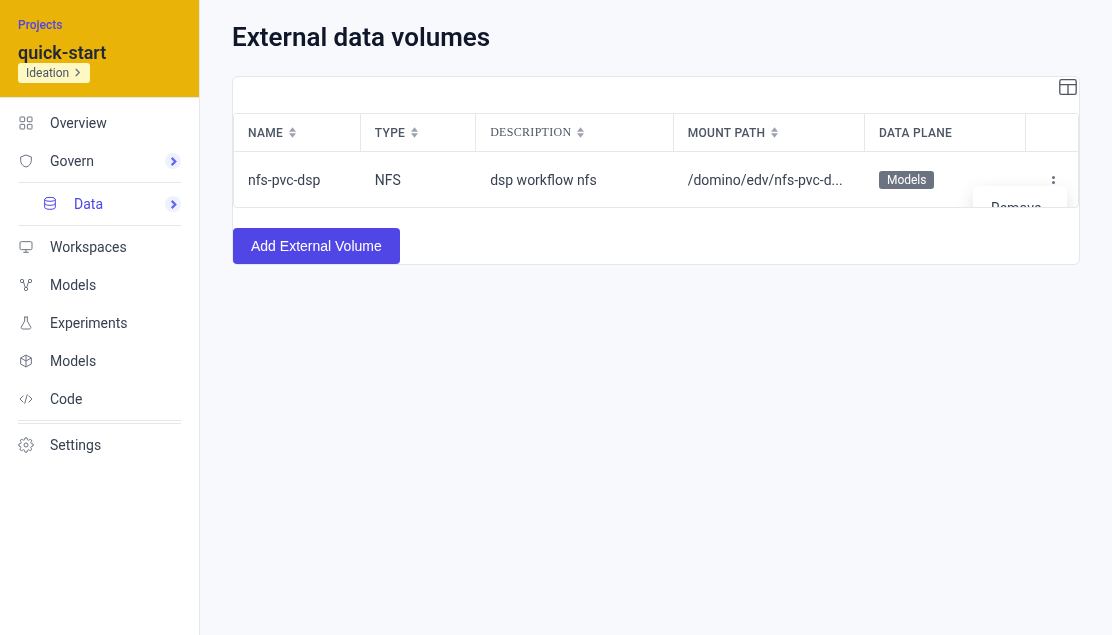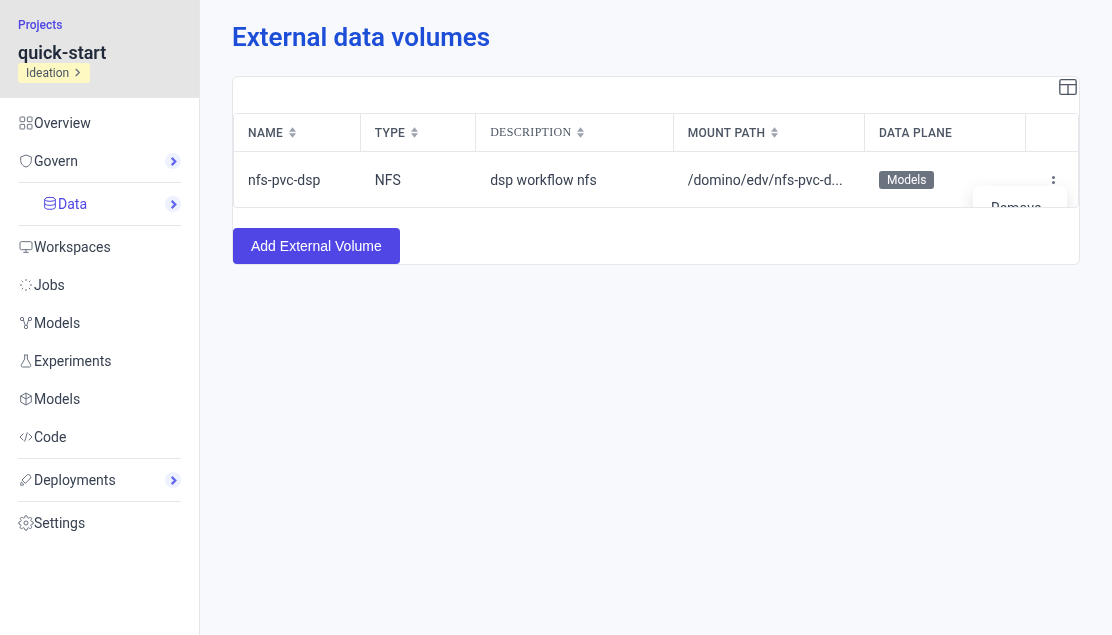--- a/index.html
+++ b/index.html
@@ -22,21 +22,21 @@
     .sidebar {
       width: 200px;
       background: #fff;
       border-right: 1px solid #e5e7eb;
       height: 100%;
       flex-shrink: 0;
       display: flex;
       flex-direction: column;
     }
     .sidebar-header {
-      background: #e5e5e5;
+      background: #eab308;
       padding: 18px 18px 14px 18px;
       border-bottom: 1px solid #e5e7eb;
     }
     .projects-link {
       color: #4f46e5;
       font-size: 12px;
       font-weight: 500;
       text-decoration: none;
       display: block;
       margin-bottom: 10px;
@@ -63,21 +63,21 @@
     }
 
     .nav {
       padding: 6px 0;
       overflow-y: auto;
     }
     .nav-item {
       display: flex;
       align-items: center;
       padding: 11px 18px;
-      gap: 0;
+      gap: 16px;
       color: #374151;
       cursor: pointer;
       position: relative;
     }
     .nav-item.active {
       color: #4f46e5;
       margin-left: 24px;
     }
     .nav-item .icon {
       width: 16px;
@@ -126,21 +126,21 @@
     
     .main {
       flex: 1;
       padding: 22px 32px;
       overflow: auto;
       position: relative;
     }
     .page-title {
       font-size: 26px;
       font-weight: 600;
-      color: #1d4ed8;
+      color: #0f172a;
       margin-bottom: 24px;
     }
 
     .card {
       background: #fff;
       border: 1px solid #e5e7eb;
       border-radius: 6px;
     }
 
     .card-toolbar {
@@ -344,28 +344,20 @@
     <div class="nav-item">
       <span class="icon">
         <svg viewBox="0 0 24 24">
             <rect x="3" y="4" width="18" height="12" rx="2"></rect>
             <path d="M8 20h8M12 16v4"></path>
           </svg>
       </span>
       <span class="label">Workspaces</span>
     </div>
 
-    <div class="nav-item">
-      <span class="icon">
-        <svg viewBox="0 0 24 24">
-            <path d="M12 3v3M12 18v3M5.6 5.6l2.1 2.1M16.3 16.3l2.1 2.1M3 12h3M18 12h3M5.6 18.4l2.1-2.1M16.3 7.7l2.1-2.1"></path>
-          </svg>
-      </span>
-      <span class="label">Jobs</span>
-    </div>
 
     <div class="nav-item">
       <span class="icon">
         <svg viewBox="0 0 24 24">
             <circle cx="6" cy="6" r="2.5"></circle>
             <circle cx="18" cy="6" r="2.5"></circle>
             <circle cx="12" cy="18" r="2.5"></circle>
             <path d="M8 7l3 9M16 7l-3 9"></path>
           </svg>
       </span>
@@ -395,33 +387,20 @@
       <span class="icon">
         <svg viewBox="0 0 24 24">
             <path d="M8 7l-5 5 5 5M16 7l5 5-5 5M14 5l-4 14"></path>
           </svg>
       </span>
       <span class="label">Code</span>
     </div>
 
     <div class="nav-divider"></div>
 
-    <div class="nav-item">
-      <span class="icon">
-        <svg viewBox="0 0 24 24">
-            <path d="M5 15c-1 2-1 5-1 5s3 0 5-1l-4-4zM14 4c3-1 6 2 5 5l-8 8-5-5 8-8z"></path>
-          </svg>
-      </span>
-      <span class="label">Deployments</span>
-      <span class="chevron-badge">
-        <svg viewBox="0 0 10 10">
-            <path d="M3 1l4 4-4 4"></path>
-          </svg>
-      </span>
-    </div>
 
     <div class="nav-divider"></div>
 
     <div class="nav-item">
       <span class="icon">
         <svg viewBox="0 0 24 24">
             <circle cx="12" cy="12" r="3"></circle>
             <path d="M19.4 15a1.7 1.7 0 0 0 .34 1.87l.06.06a2 2 0 1 1-2.83 2.83l-.06-.06a1.7 1.7 0 0 0-1.87-.34 1.7 1.7 0 0 0-1.04 1.56V21a2 2 0 1 1-4 0v-.08a1.7 1.7 0 0 0-1.04-1.56 1.7 1.7 0 0 0-1.87.34l-.6.06a2 2 0 1 1-2.83-2.83l.06-.06a1.7 1.7 0 0 0 .34-1.87 1.7 1.7 0 0 0-1.56-1.04H3a2 2 0 1 1 0-4h.08a1.7 1.7 0 0 0 1.56-1.04 1.7 1.7 0 0 0-.34-1.87l-.06-.06a2 2 0 1 1 2.83-2.83l.6.06a1.7 1.7 0 0 0 1.87.34A1.7 1.7 0 0 0 10 3.08V3a2 2 0 1 1 4 0v.08a1.7 1.7 0 0 0 1.04 1.56 1.7 1.7 0 0 0 1.87-.34l.06-.06a2 2 0 1 1 2.83 2.83l-.06.06a1.7 1.7 0 0 0-.34 1.87A1.7 1.7 0 0 0 20.92 10H21a2 2 0 1 1 0 4h-.08a1.7 1.7 0 0 0-1.56 1.04z"></path>
           </svg>
       </span>

